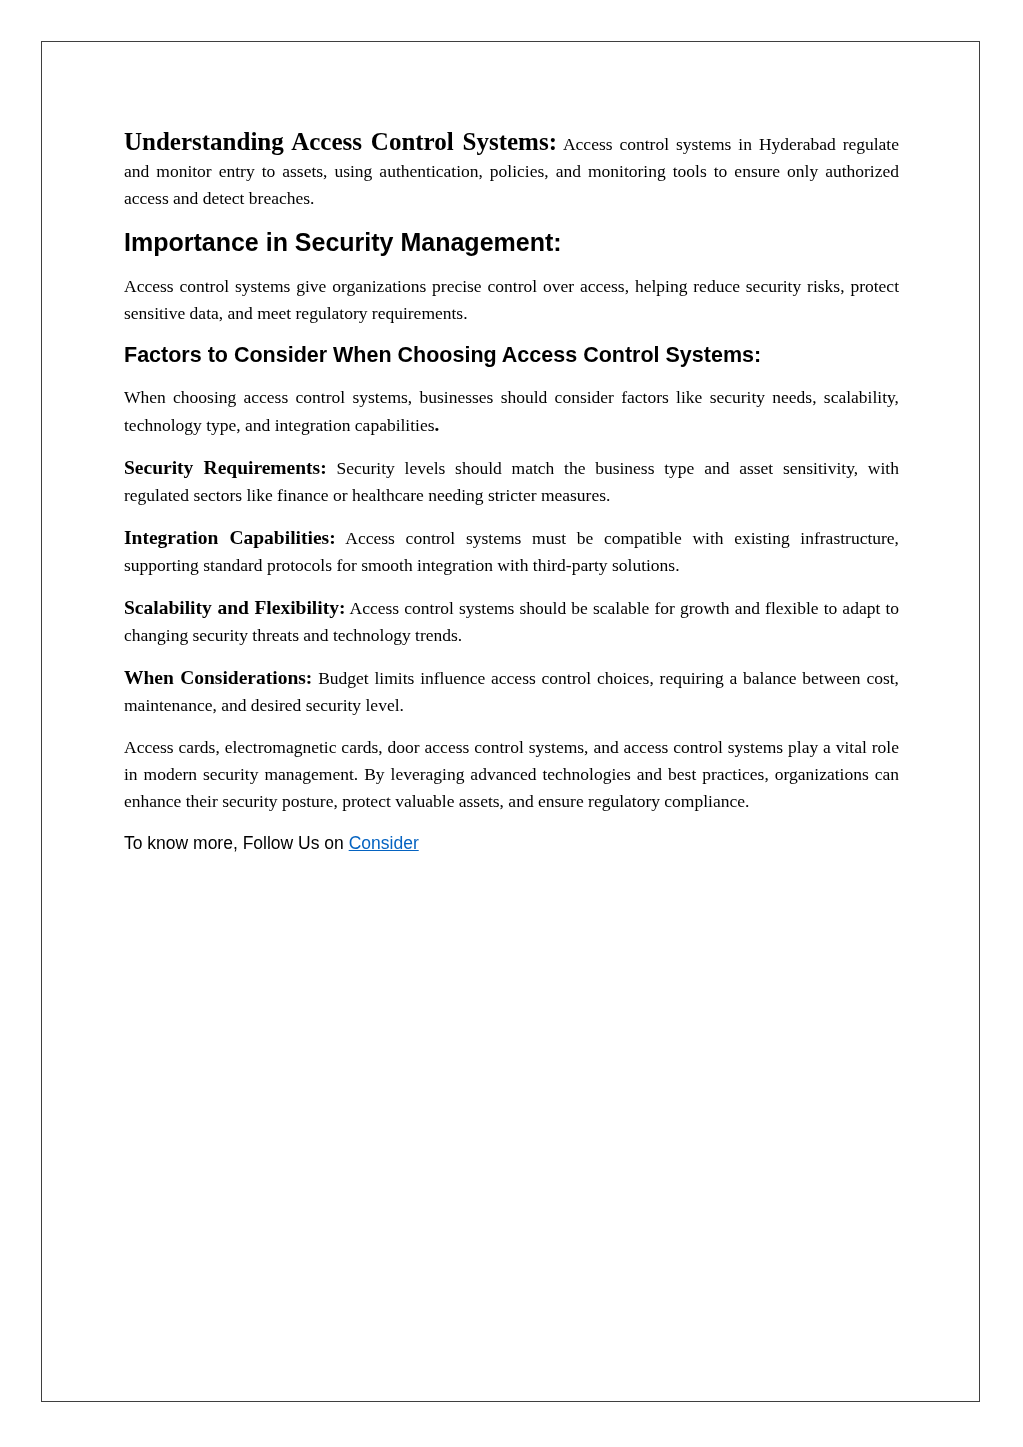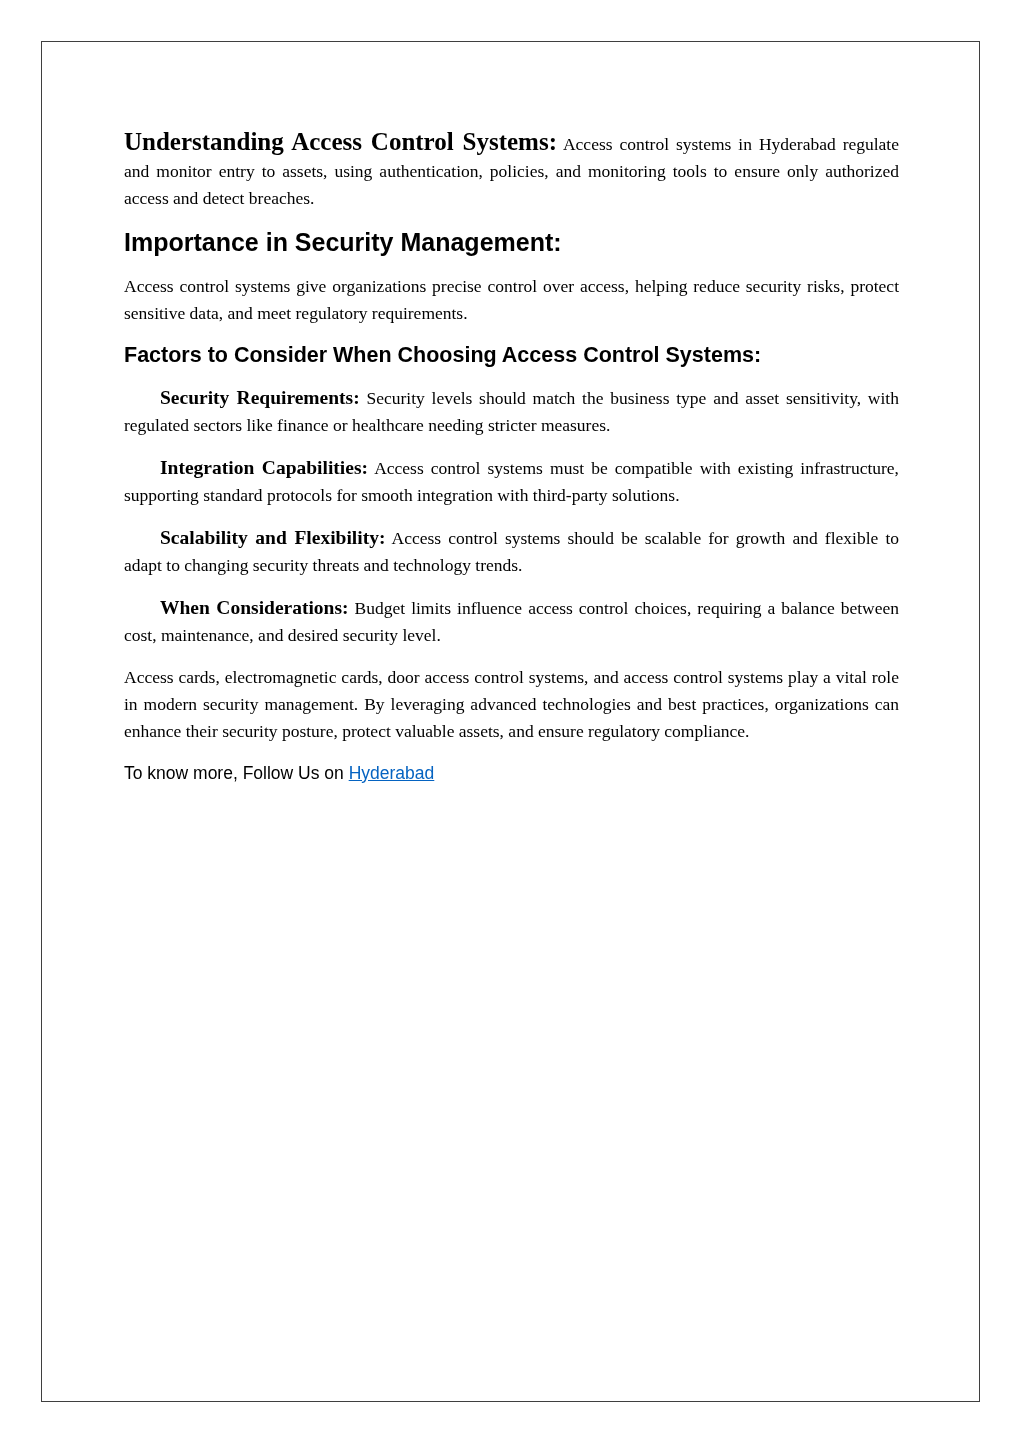--- a/index.html
+++ b/index.html
@@ -51,21 +51,20 @@
     line-height: 27px;
     font-weight: 700;
   }
   .lead-xl {
     font-size: 25px;
     font-weight: 700;
   }
   .lead {
     font-size: 19.5px;
     font-weight: 700;
-    margin-left: 36px;
   }
   .bold-period {
     font-weight: 700;
     font-size: 19px;
   }
   a.doc-link {
     color: #0563c1;
     text-decoration: underline;
     cursor: pointer;
   }
@@ -78,27 +77,28 @@
 <div class="content">
 
   <p class="body jtf"><b class="lead-xl">Understanding Access Control Systems:</b><span> Access control systems in Hyderabad regulate and monitor entry to assets, using authentication, policies, and monitoring tools to ensure only authorized access and detect breaches.</span></p>
 
   <h1 class="doc-h1">Importance in Security Management:</h1>
 
   <p class="body jtf">Access control systems give organizations precise control over access, helping reduce security risks, protect sensitive data, and meet regulatory requirements.</p>
 
   <h2 class="doc-h2">Factors to Consider When Choosing Access Control Systems:</h2>
 
+  <p class="body jtf"><span>When choosing access control systems, businesses should consider factors like security needs, scalability, technology type, and integration capabilities</span><b class="bold-period">.</b></p>
 
   <p class="body jtf"><b class="lead">Security Requirements:</b><span> Security levels should match the business type and asset sensitivity, with regulated sectors like finance or healthcare needing stricter measures.</span></p>
 
   <p class="body jtf"><b class="lead">Integration Capabilities:</b><span> Access control systems must be compatible with existing infrastructure, supporting standard protocols for smooth integration with third-party solutions.</span></p>
 
   <p class="body jtf"><b class="lead">Scalability and Flexibility:</b><span> Access control systems should be scalable for growth and flexible to adapt to changing security threats and technology trends.</span></p>
 
   <p class="body jtf"><b class="lead">When Considerations:</b><span> Budget limits influence access control choices, requiring a balance between cost, maintenance, and desired security level.</span></p>
 
 
   <p class="body jtf">Access cards, electromagnetic cards, door access control systems, and access control systems play a vital role in modern security management. By leveraging advanced technologies and best practices, organizations can enhance their security posture, protect valuable assets, and ensure regulatory compliance.</p>
 
-  <p class="body"><span>To know more, Follow Us on </span><a class="doc-link" href="#">Hyderabad</a></p>
+  <p class="body"><span>To know more, Follow Us on </span><a class="doc-link" href="#">Consider</a></p>
 
 </div>
 
 </body></html>

